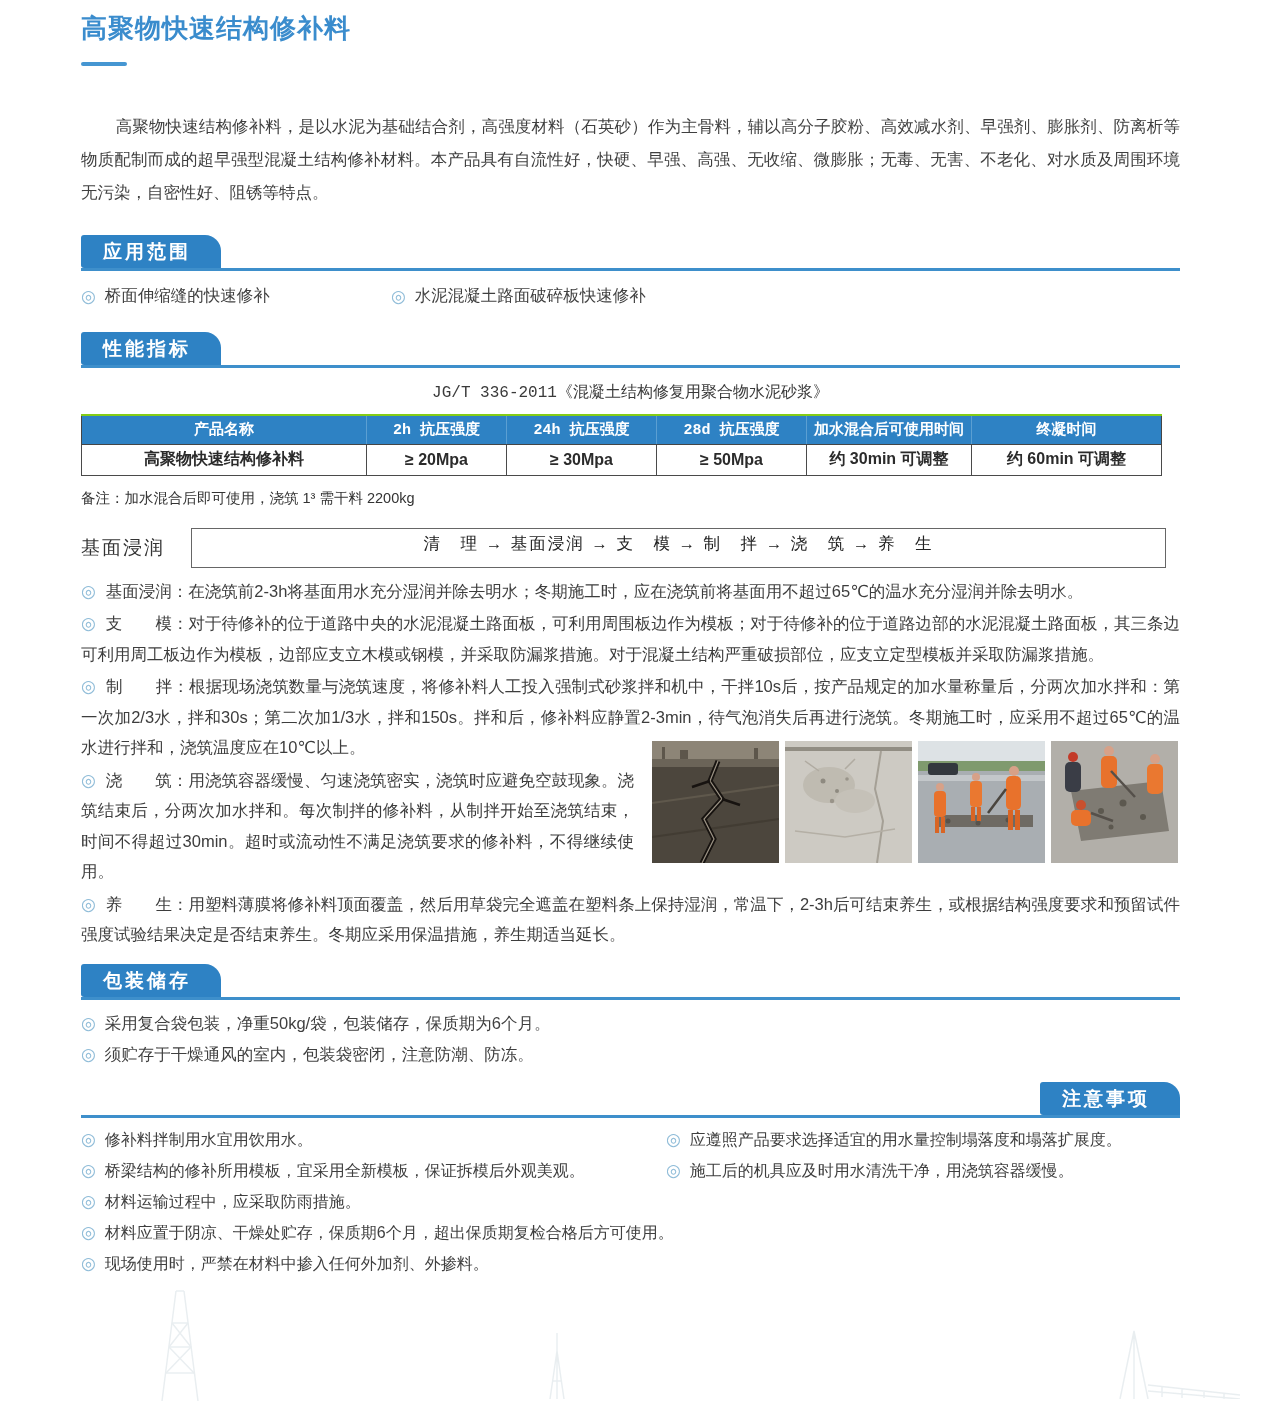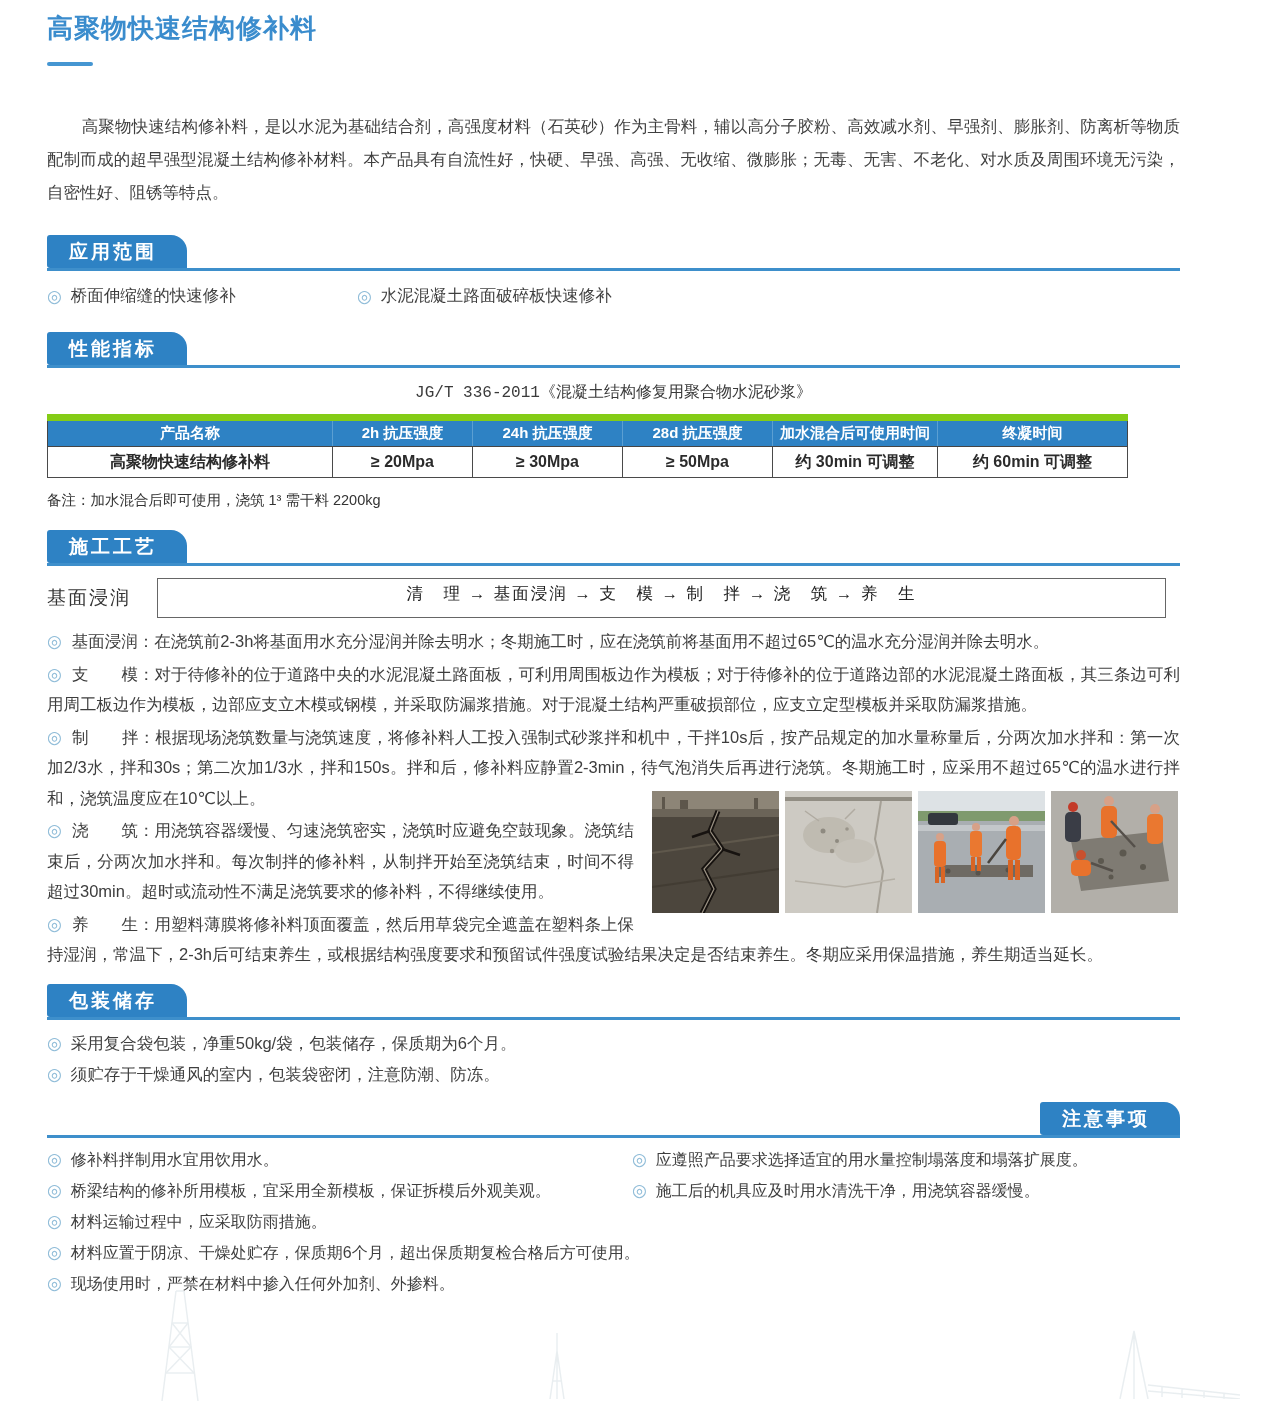--- a/index.html
+++ b/index.html
@@ -9,21 +9,21 @@
     --text:#3d3d3d;
     --bullet:#8fbcd8;
   }
   *{box-sizing:border-box;margin:0;padding:0;}
   html,body{background:#ffffff;}
   body{
     width:1279px;height:1401px;overflow:hidden;position:relative;
     font-family:"Liberation Sans","DejaVu Sans",sans-serif;
     color:var(--text);
   }
-  .page{padding:0 99px 0 47px;position:relative;z-index:2;}
+  .page{padding:0 99px 0 81px;position:relative;z-index:2;}
 
   
   .doc-title{padding-top:12px;font-size:26px;line-height:32px;font-weight:bold;color:var(--title-blue);letter-spacing:1px;}
   .title-underline{margin-top:18px;width:46px;height:4px;border-radius:2px;background:#4596d2;}
 
   
   .sec-head{border-bottom:3px solid var(--accent-line);line-height:0;font-size:0;}
   .badge{
     display:inline-block;background:var(--accent);color:#fff;
     font-size:19px;font-weight:bold;letter-spacing:3px;
@@ -42,21 +42,21 @@
 
   .sec-perf{margin-top:24px;}
   .standard-line{margin-top:14px;text-align:center;font-size:16px;line-height:22px;color:#3a3a3a;font-family:Liberation Mono, monospace;}
   table.perf{margin-top:10px;width:1080px;border-collapse:collapse;table-layout:fixed;}
   table.perf th{
     background:var(--accent);color:#fff;font-size:15px;font-weight:bold;
     height:29px;border:1px solid #5b9fd2;border-bottom:1px solid #454545;text-align:center;
   }
   table.perf th:first-child{border-left:1px solid #454545;}
   table.perf th:last-child{border-right:1px solid #454545;}
-  table.perf th{border-top:7px solid #84cc16;}
+  table.perf th{border-top:2px solid #84cc16;font-family:Liberation Mono, monospace;}
   table.perf td{
     height:31px;border:1px solid #4a4a4a;text-align:center;
     font-size:16px;font-weight:bold;color:#2b2b2b;background:#fff;
   }
   .perf-note{margin-top:12px;font-size:14.5px;line-height:20px;color:#333;}
 
   .sec-constr{margin-top:20px;}
   .flow-row{margin-top:12px;display:flex;align-items:center;}
   .flow-label{font-size:19px;color:#333;letter-spacing:2px;white-space:nowrap;}
   .flow-box{
@@ -165,23 +165,20 @@
           <td>≥ 50Mpa</td>
           <td>约 30min 可调整</td>
           <td>约 60min 可调整</td>
         </tr>
       </tbody>
     </table>
     <p class="perf-note">备注：加水混合后即可使用，浇筑 1³ 需干料 2200kg</p>
   </section>
 
   <section class="sec-constr">
-    <div class="sec-head">
-      <span class="badge">施工工艺</span>
-    </div>
     <div class="flow-row">
       <span class="flow-label">基面浸润</span>
       <div class="flow-box">清　理 → 基面浸润 → 支　模 → 制　拌 → 浇　筑 → 养　生</div>
     </div>
 
     <div class="steps-wrap">
       <p class="step">
         <span class="bullet">◎</span><span class="step-label">基面浸润：</span><span>在浇筑前2-3h将基面用水充分湿润并除去明水；冬期施工时，应在浇筑前将基面用不超过65℃的温水充分湿润并除去明水。</span>
       </p>
       <p class="step">

